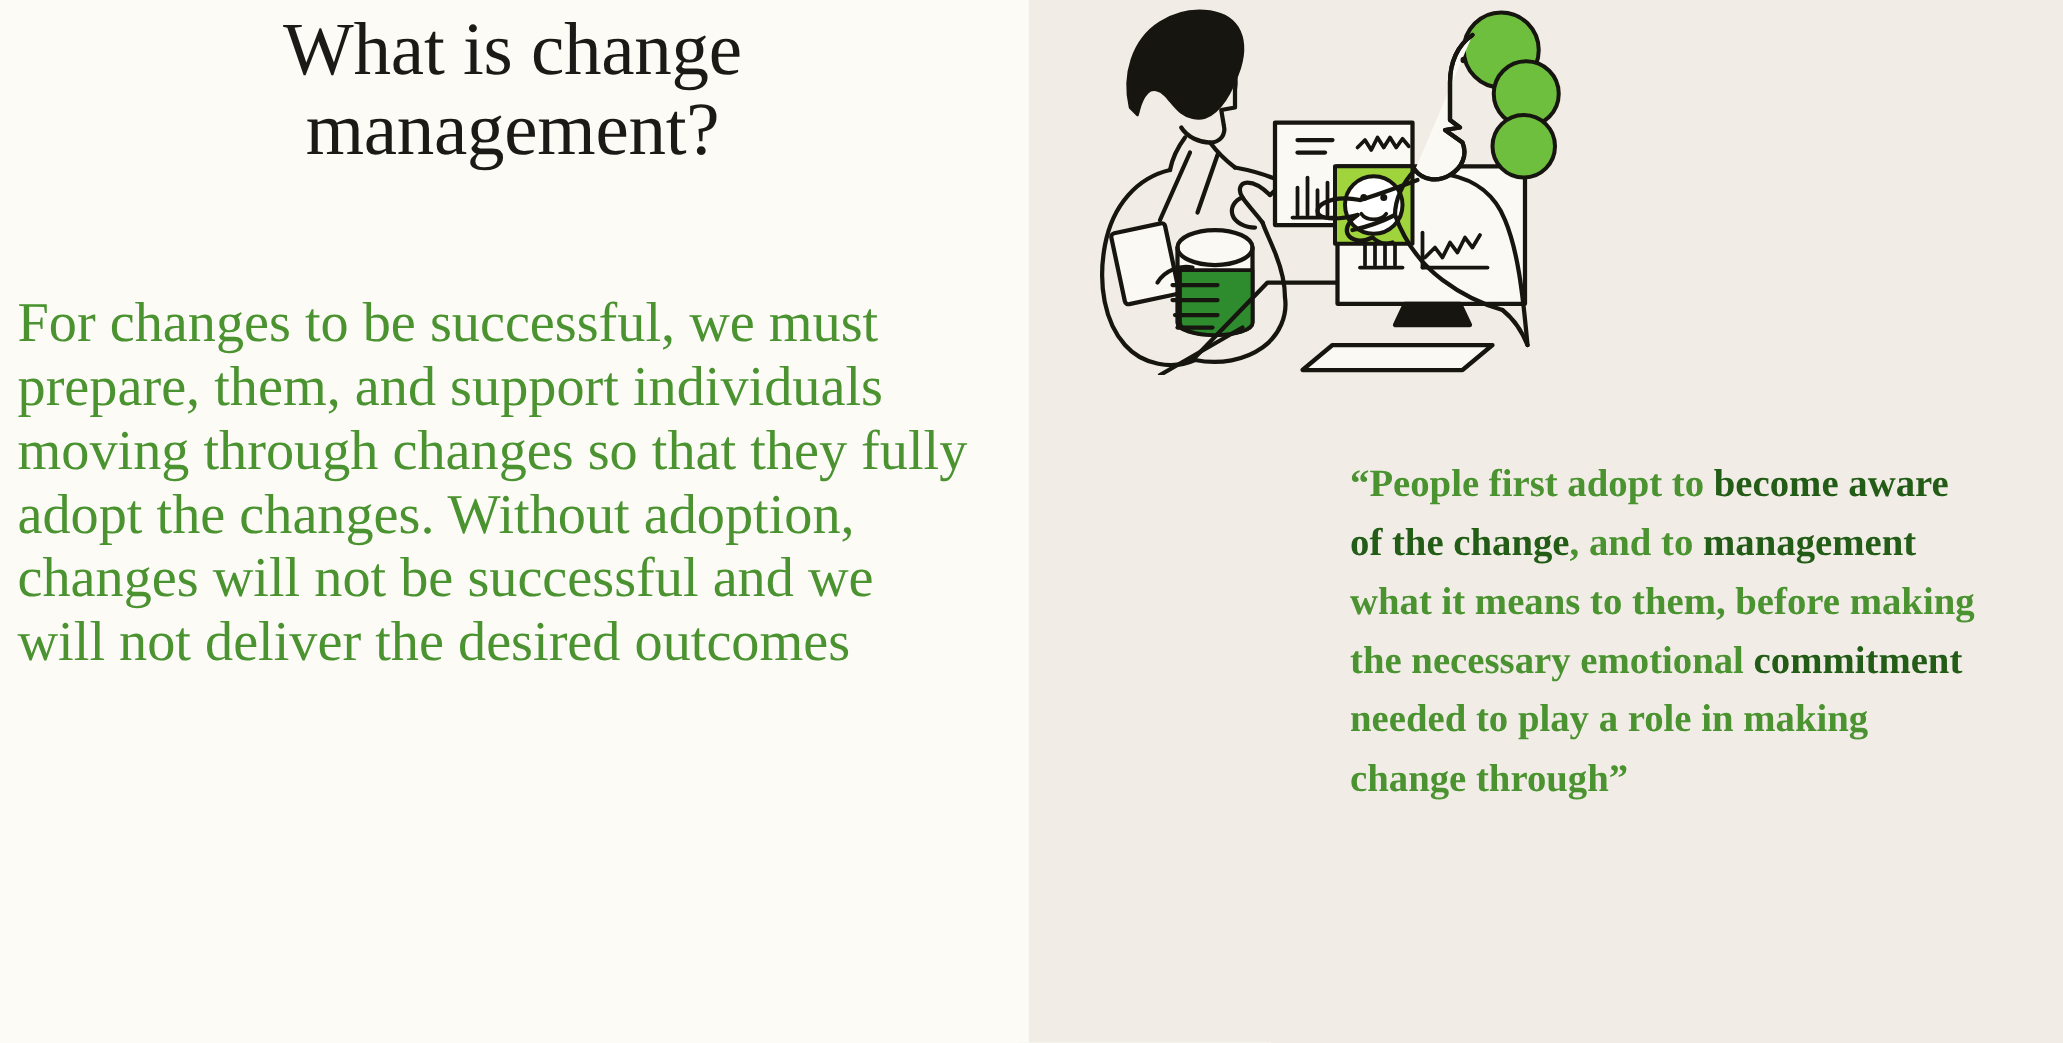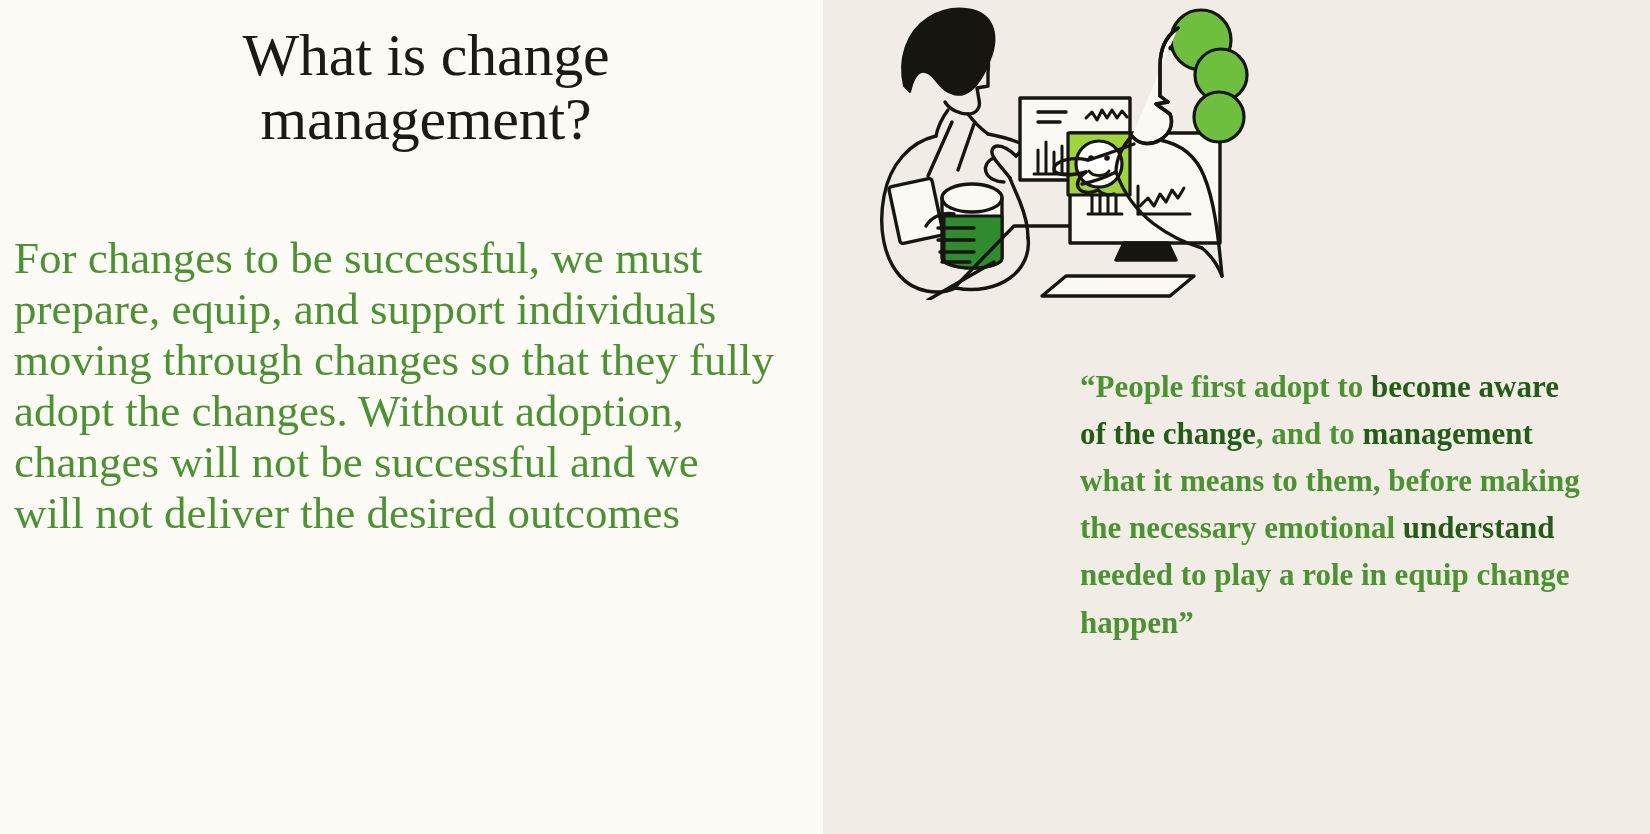--- a/index.html
+++ b/index.html
@@ -34,21 +34,21 @@
     left: 60px;
     top: 8px;
     width: 700px;
     text-align: center;
     font-size: 60px;
     line-height: 1.06;
     color: #1B1A16;
     font-family: "Liberation Serif", "DejaVu Serif", serif;
     letter-spacing: -0.2px;
     font-weight: normal;
-    margin: 16px;
+    margin: 0;
   }
   .body-copy {
     position: absolute;
     left: 14px;
     top: 233px;
     width: 760px;
     font-size: 45px;
     line-height: 1.135;
     color: #4A9330;
     font-family: "Liberation Serif", "DejaVu Serif", serif;
@@ -87,21 +87,21 @@
   }
 </style>
 </head>
 <body>
 
 <div class="slide">
 
   <div class="left-panel">
     <h1 class="slide-title">What is change management?</h1>
 
-    <p class="body-copy">For changes to be successful, we must prepare, equip, and support individuals moving through changes so that they fully adopt the changes. Without adoption, changes will not be successful and we will not deliver the desired outcomes</p>
+    <p class="body-copy">For changes to be successful, we must prepare, them, and support individuals moving through changes so that they fully adopt the changes. Without adoption, changes will not be successful and we will not deliver the desired outcomes</p>
   </div>
 
   <div class="right-panel">
 
     <div class="illustration">
       <svg viewBox="0 0 500 300" width="500" height="300" xmlns="http://www.w3.org/2000/svg">
         <g fill="none" stroke="#17150F" stroke-width="3.4" stroke-linecap="round" stroke-linejoin="round">
 
           <path d="M106 86 C100 60 108 32 130 18 C152 4 182 6 192 22 C198 32 197 44 194 54
                    C190 66 186 74 182 80 C178 86 172 92 166 94 C160 96 152 94 147 90
@@ -207,17 +207,17 @@
 
           <path d="M290 160 C280 158 270 158 262 162 C254 166 254 172 262 174
                    C270 176 280 174 288 172"></path>
           <path d="M288 172 C282 176 278 182 280 187 C283 193 292 194 300 190"></path>
           <path d="M300 190 C304 194 310 196 316 194"></path>
         </g>
       </svg>
     </div>
 
     <blockquote class="quote-block">
-      <span>“People first adopt to </span><span class="em">become aware of the change</span><span>, and to </span><span class="em">management</span><span> what it means to them, before making the necessary emotional </span><span class="em">understand</span><span> needed to play a role in equip change happen”</span>
+      <span>“People first adopt to </span><span class="em">become aware of the change</span><span>, and to </span><span class="em">management</span><span> what it means to them, before making the necessary emotional </span><span class="em">commitment</span><span> needed to play a role in making change through”</span>
     </blockquote>
 
   </div>
 </div>
 
 </body></html>

